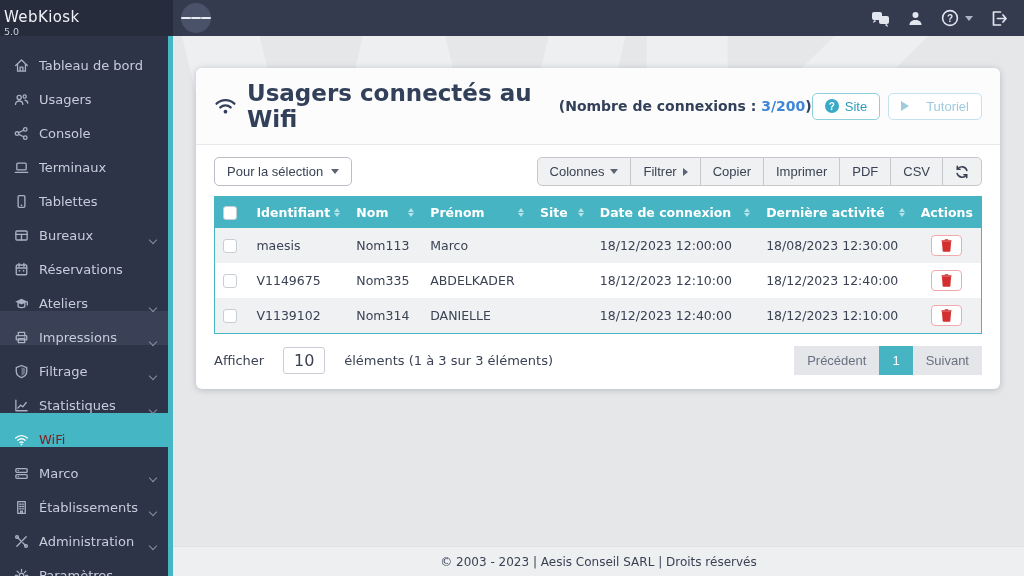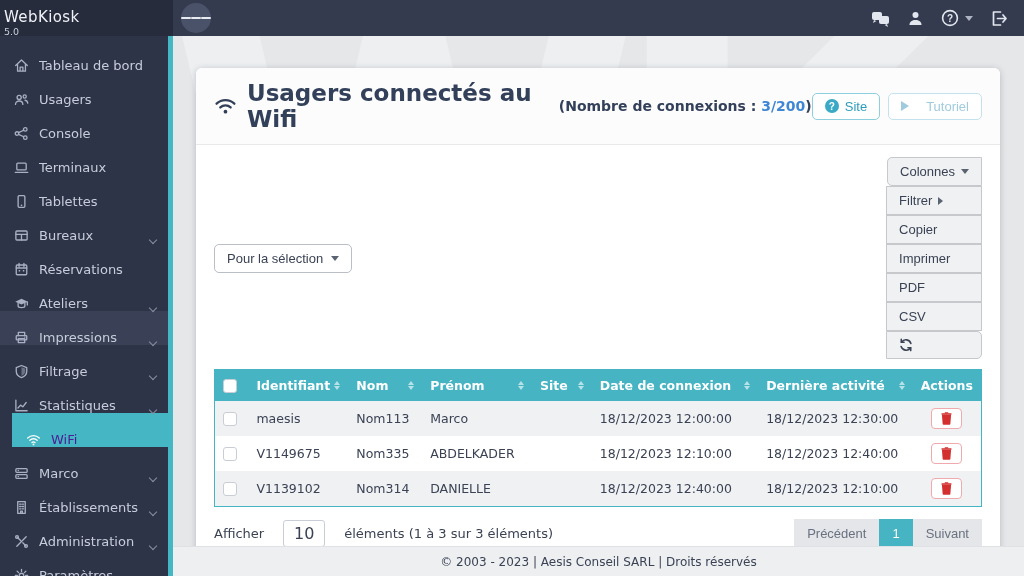--- a/index.html
+++ b/index.html
@@ -25,21 +25,21 @@
   .sidebar-logo{height:36px;background:#272c3d;display:flex;align-items:baseline;justify-content:center;
     color:#f0f2f7;padding-top:9px;flex-direction:column;}
   .logo-main{font-size:15px;letter-spacing:.4px;}
   .logo-ver{font-size:9.5px;margin-left:4px;color:#c9cedb;}
   .nav{position:relative;z-index:1;padding-top:3px;}
   .nav-item{height:34px;display:flex;align-items:flex-end;gap:10px;padding:0 12px 0 14px;
     margin-right:5px;color:#c7cddb;font-size:13px;cursor:pointer;}
   .nav-item svg{flex:0 0 auto;stroke:#a9b0c3;fill:none;stroke-width:1.4;stroke-linecap:round;stroke-linejoin:round;}
   .nav-item .fillpart{fill:#a9b0c3;stroke:none;}
   .nav-item.highlight{background:#3a4156;}
-  .nav-item.active{background:#45b6c3;color:#4c1d95;margin-right:0;margin-left:12px;}
+  .nav-item.active{background:#45b6c3;color:#7f1d1d;margin-right:0;}
   .nav-item.active svg{stroke:#fff;}
   .nav-item.active .fillpart{fill:#fff;}
   .nav-label{white-space:nowrap;overflow:hidden;text-overflow:ellipsis;}
   .chev{margin-left:auto;width:6px;height:6px;border-right:1.5px solid #8a90a2;border-bottom:1.5px solid #8a90a2;
     transform:rotate(45deg);margin-top:-3px;}
 
   
   .content{position:absolute;left:173px;top:36px;right:0;bottom:30px;overflow:hidden;}
   .watermark{position:absolute;left:-6px;top:-60px;font-size:430px;font-weight:700;line-height:1;
     color:#edeff1;letter-spacing:-34px;user-select:none;z-index:0;}
@@ -63,21 +63,21 @@
     border-left:8px solid #9fcbdd;}
 
   .card-body{padding:12px 18px 14px;}
   .toolbar{display:flex;justify-content:space-between;align-items:center;margin-bottom:10px;}
   .btn-selection{background:#fff;border:1px solid #b9bec7;border-radius:5px;color:#3a4254;
     font-size:13px;padding:6px 12px;display:flex;align-items:center;gap:8px;cursor:pointer;}
   .caret-down{width:0;height:0;border-left:4px solid transparent;border-right:4px solid transparent;
     border-top:5px solid #5a6372;}
   .caret-right{width:0;height:0;border-top:4px solid transparent;border-bottom:4px solid transparent;
     border-left:5px solid #5a6372;}
-  .btn-group{display:flex;flex-direction:column;}
+  .btn-group{display:flex;}
   .btn-group button{background:#f0f1f2;border:1px solid #c6c8cc;color:#3a4254;font-size:13px;
     padding:6px 12px;margin-left:-1px;cursor:pointer;display:flex;align-items:center;gap:6px;}
   .btn-group button:first-child{border-radius:5px 0 0 5px;margin-left:0;}
   .btn-group button:last-child{border-radius:0 5px 5px 0;}
 
   table{width:100%;border-collapse:collapse;border:1px solid #47b4c3;font-size:12.5px;color:#3a4254;}
   thead th{background:#47b4c3;color:#fff;text-align:left;padding:8px;font-weight:700;font-size:12.5px;}
   thead th.center,td.center{text-align:center;}
   .th-inner{display:flex;align-items:center;}
   .sort-icon{margin-left:auto;opacity:.6;display:flex;flex-direction:column;gap:1px;}
@@ -439,21 +439,21 @@
           <tbody>
             <tr>
               <td>
                   <input type="checkbox" style="">
                 </td>
               <td>maesis</td>
               <td>Nom113</td>
               <td>Marco</td>
               <td></td>
               <td>18/12/2023 12:00:00</td>
-              <td>18/12/2023 12:30:00</td>
+              <td>18/08/2023 12:30:00</td>
               <td class="center">
                 <button class="btn-delete">
                   <svg width="11" height="13" viewBox="0 0 12 14" fill="#d32f2f">
                       <path d="M1 3h10l-.8 10a1 1 0 0 1-1 .9H2.8a1 1 0 0 1-1-.9z"></path>
                       <rect x="0.5" y="1.4" width="11" height="1.4" rx=".4"></rect>
                       <rect x="4" y="0.2" width="4" height="1.4" rx=".4"></rect>
                     </svg>
                 </button>
               </td>
             </tr>

